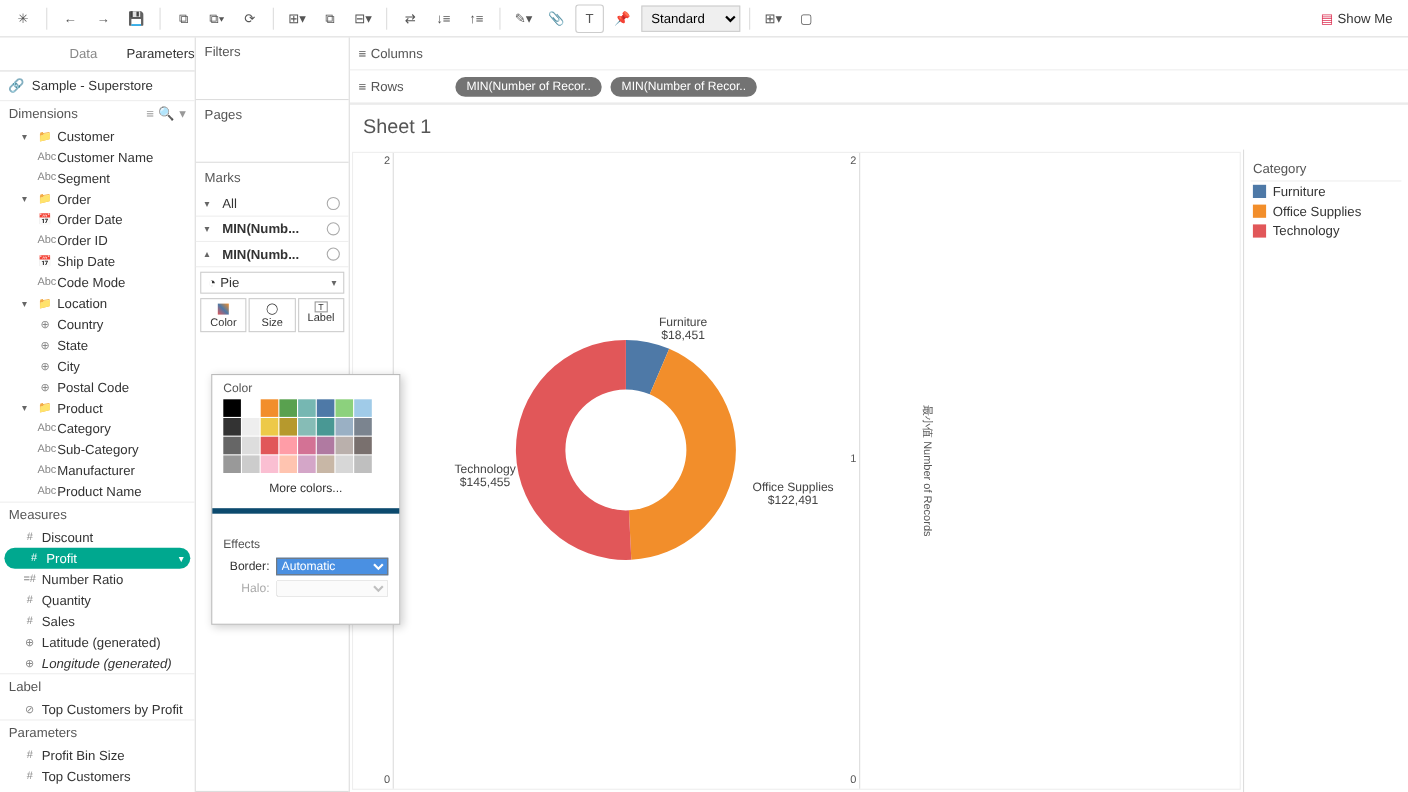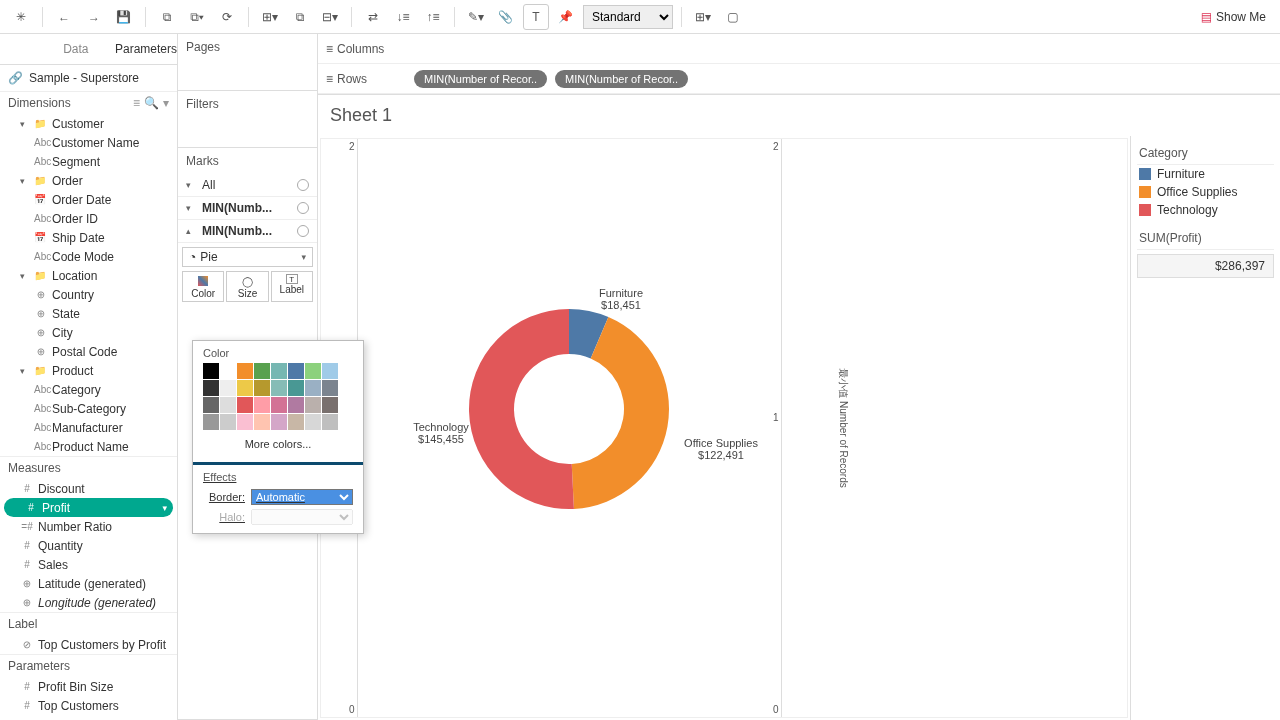--- a/index.html
+++ b/index.html
@@ -49,21 +49,21 @@
 
 .popup { position: absolute; left: 192px; top: 340px; width: 172px; background: #fff; border: 1px solid #bbb; box-shadow: 2px 2px 8px rgba(0,0,0,.2); z-index: 10; }
 .popup-sec { padding: 6px 10px; }
 .popup-title { font-size: 11px; color: #555; margin-bottom: 4px; }
 .swatches { display: grid; grid-template-columns: repeat(8, 16px); gap: 1px; margin-bottom: 2px; }
 .sw { width: 16px; height: 16px; cursor: pointer; }
 .morecolors { text-align: center; padding: 6px 0; cursor: pointer; font-size: 11px; }
 .opacity-row { display: flex; align-items: center; gap: 6px; padding: 4px 10px; }
 .opacity-row input[type=range] { flex: 1; }
 .opacity-row input[type=text] { width: 40px; font-size: 11px; border: 2px solid #4a90e2; padding: 1px 2px; }
-.effects { padding: 6px 10px; border-top: 3px solid #0c4a6e; text-decoration: underline; }
+.effects { padding: 22px 10px; border-top: 5px solid #0c4a6e; }
 .eff-row { display: flex; align-items: center; gap: 6px; padding: 2px 0; }
 .eff-row label { width: 42px; font-size: 11px; text-align: right; }
 .eff-row select { flex: 1; font-size: 11px; }
 
 
 .ws { flex: 1; display: flex; flex-direction: column; position: relative; }
 .shelves-top { border-bottom: 1px solid #ddd; }
 .shelf-bar { display: flex; align-items: center; height: 30px; border-bottom: 1px solid #eee; padding: 0 8px; gap: 8px; }
 .shelf-bar .sb-label { display: flex; align-items: center; gap: 4px; font-size: 12px; color: #555; width: 80px; }
 .pill { background: #737373; color: #fff; padding: 3px 10px; border-radius: 10px; font-size: 11px; white-space: nowrap; }
@@ -270,25 +270,25 @@
         <span class="lbl">Profit Bin Size</span>
       </div>
     <div class="tree-row d1">
         <span class="ico">#</span>
         <span class="lbl">Top Customers</span>
       </div>
   </div>
 
   <div class="mid-pane">
     <div class="shelf">
+        <div class="shelf-head">Filters</div>
+        <div class="shelf-body"></div>
+      </div>
+    <div class="shelf">
         <div class="shelf-head">Pages</div>
-        <div class="shelf-body"></div>
-      </div>
-    <div class="shelf">
-        <div class="shelf-head">Filters</div>
         <div class="shelf-body"></div>
       </div>
     <div class="shelf" style="flex:1;">
       <div class="shelf-head">Marks</div>
       <div class="marks-row">
           <span class="exp">▾</span>
           <span class="txt">All</span>
           <span class="ring"></span>
         </div>
       <div class="marks-row">
@@ -380,26 +380,20 @@
               </div>
               <div class="leg-item">
                 <span class="leg-sw" style="background:#f28e2b"></span>
                 <span>Office Supplies</span>
               </div>
               <div class="leg-item">
                 <span class="leg-sw" style="background:#e15759"></span>
                 <span>Technology</span>
               </div>
             </div>
-        </div>
-        <div class="leg-sec">
-          <div class="leg-title">SUM(Profit)</div>
-          <div class="sum-box">
-            <div class="sum-val">$286,397</div>
-          </div>
         </div>
       </div>
     </div>
   </div>
 </div>
 
 <div class="popup">
   <div class="popup-sec">
     <div class="popup-title">Color</div>
     <div class="swatches" id="swatches">

